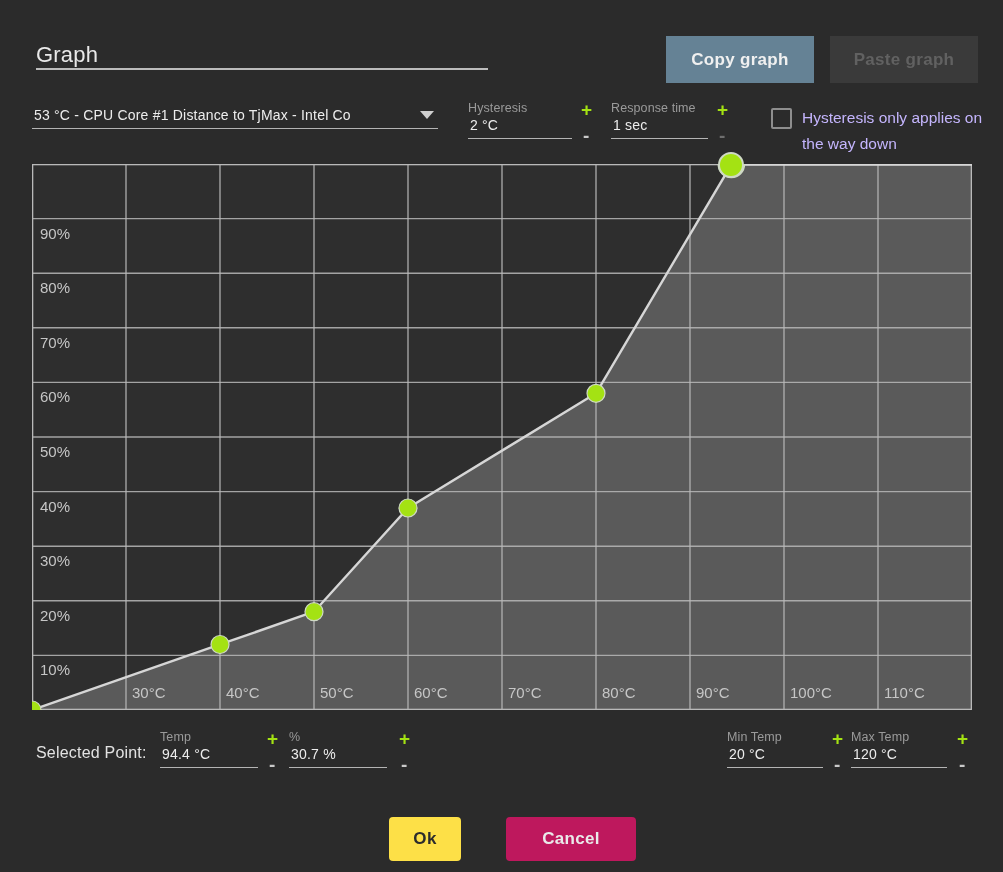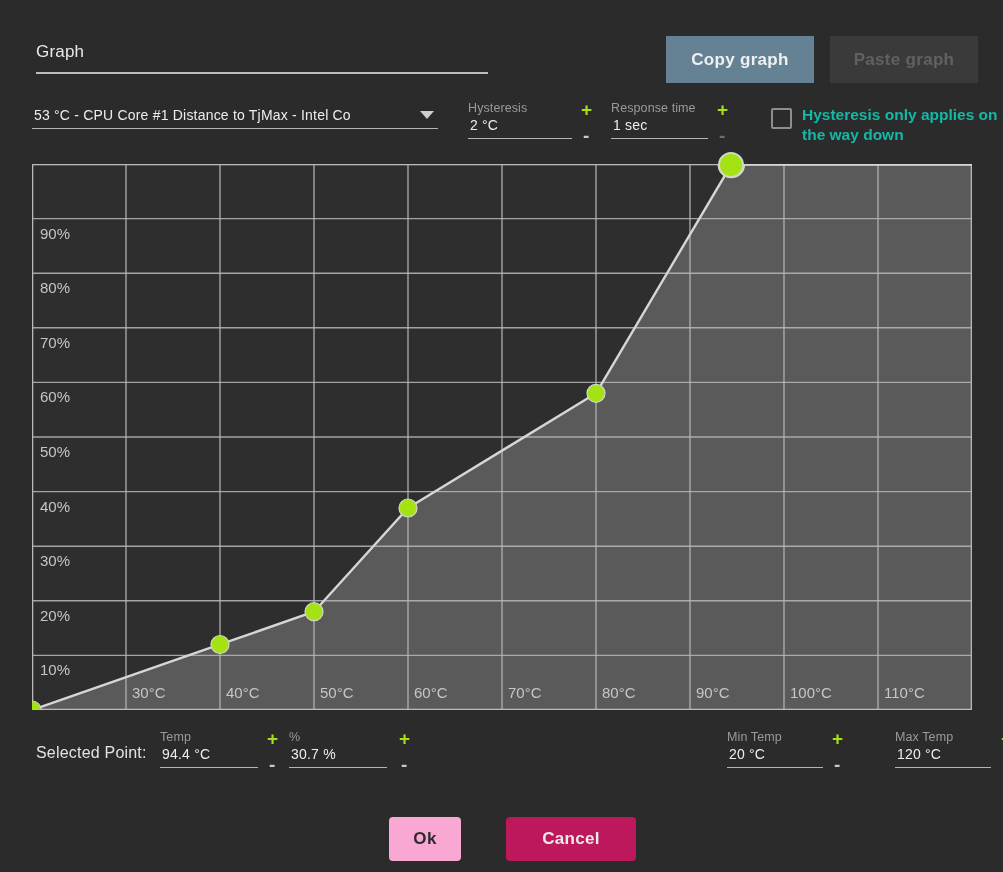--- a/index.html
+++ b/index.html
@@ -12,22 +12,22 @@
     overflow: hidden;
     position: relative;
   }
 
   
   #title-row {
     position: absolute; left: 0; top: 0; width: 1003px; height: 96px;
   }
   #graph-title {
     position: absolute; left: 36px; top: 42px; width: 452px;
-    font-size: 17px; color: #e9e9e9; letter-spacing: .2px;
-    border-bottom: 2px solid #bcbcbc; padding-bottom: 10px;
+    font-size: 22px; color: #e9e9e9; letter-spacing: .2px;
+    border-bottom: 2px solid #bcbcbc; 
     background: transparent; outline: none;
   }
   .top-btn {
     position: absolute; top: 36px; height: 47px;
     border: none; border-radius: 0;
     font-size: 17px; font-weight: bold; letter-spacing: .3px;
     font-family: "Liberation Sans", sans-serif;
     cursor: pointer;
   }
   #copy-graph-button {
@@ -74,21 +74,21 @@
   #hysteresis-field { left: 468px; top: 101px; width: 104px; }
   #response-time-field { left: 611px; top: 101px; width: 97px; }
 
   #hyst-checkbox-wrap { position: absolute; left: 771px; top: 108px; }
   #hysteresis-checkbox {
     width: 21px; height: 21px; border: 2px solid #8e8e8e; border-radius: 2px;
     background: transparent; cursor: pointer;
   }
   #hysteresis-checkbox-label {
     position: absolute; left: 802px; top: 105px; width: 196px;
-    font-size: 15.5px; font-weight: bold; color: #14b8a6; line-height: 20px;
+    font-size: 15.5px; font-weight: normal; color: #c4b5fd; line-height: 26px;
   }
 
   
   #fan-curve-chart {
     position: absolute; left: 32px; top: 164px;
     width: 940px; height: 546px;
   }
   #fan-curve-chart svg { display: block; }
 
   .ylabel { font-size: 15px; fill: #c6c6c6; font-family: "Liberation Sans", sans-serif; }
@@ -98,30 +98,30 @@
   #selected-point-marker { position: absolute; }
 
   
   #selected-point-label {
     position: absolute; left: 36px; top: 744px;
     font-size: 16px; color: #e2e2e2; letter-spacing: .2px;
   }
   #sp-temp-field { left: 160px; top: 730px; width: 98px; }
   #sp-pct-field  { left: 289px; top: 730px; width: 98px; }
   #min-temp-field { left: 727px; top: 730px; width: 96px; }
-  #max-temp-field { left: 851px; top: 730px; width: 96px; margin-left: 44px; }
+  #max-temp-field { left: 851px; top: 730px; width: 96px; }
 
   
   .footer-btn {
     position: absolute; top: 817px; height: 44px;
     border: none; border-radius: 4px;
     font-size: 17px; font-weight: bold; letter-spacing: .3px;
     font-family: "Liberation Sans", sans-serif; cursor: pointer;
   }
-  #ok-button { left: 389px; width: 72px; background: #f9a8d4; color: #2c2c2c; }
+  #ok-button { left: 389px; width: 72px; background: #fde047; color: #2c2c2c; }
   #cancel-button { left: 506px; width: 130px; background: #be185d; color: #eaeaea; }
 </style>
 </head>
 <body>
 
 <div id="title-row">
   <div id="graph-title">Graph</div>
   <button class="top-btn" id="copy-graph-button">Copy graph</button>
   <button class="top-btn" id="paste-graph-button">Paste graph</button>
 </div>

